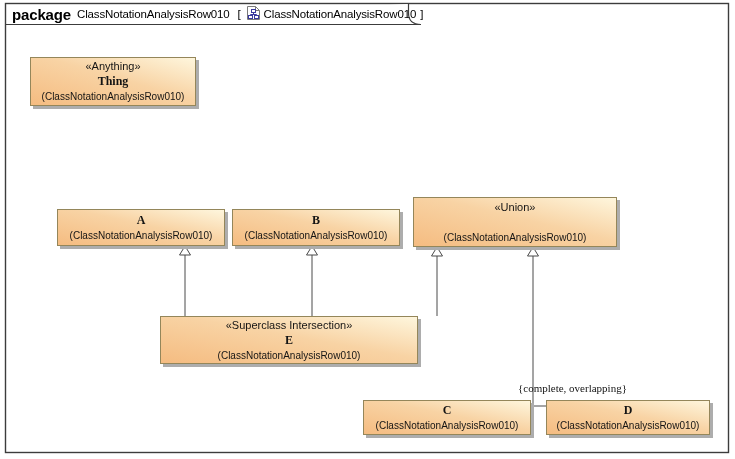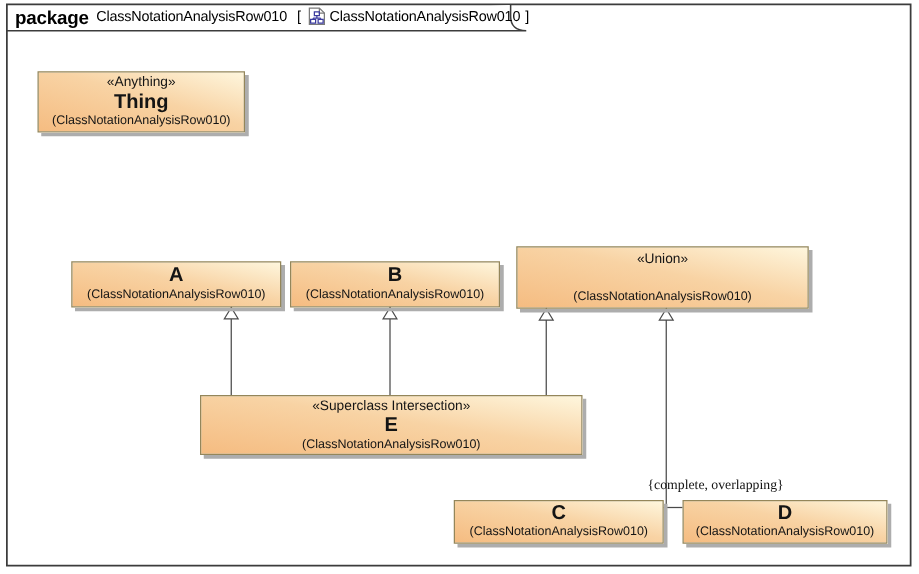--- a/index.html
+++ b/index.html
@@ -32,21 +32,21 @@
     background: linear-gradient(to bottom left, #FEF6DD 0%, #F8D3A4 45%, #F5BC81 100%);
     border: 1px solid #94865A;
     box-shadow: 3px 3px 0 #ADADAD;
     display: flex; flex-direction: column;
     align-items: center; justify-content: center;
     text-align: center;
     color: #141414;
   }
   .uml-class .row { line-height: 15px; font-size: 11px; white-space: nowrap; }
   .uml-class .stereotype { font-size: 11px; text-align: right; }
-  .uml-class .cls-name { font-weight: bold; font-size: 16px; }
+  .uml-class .cls-name { font-weight: bold; font-size: 12px; font-family: Liberation Serif, serif; }
   .uml-class .pkg { font-size: 10px; }
   .empty-name { min-height: 15px; }
 
   .constraint-label {
     position: absolute;
     left: 518px; top: 382px;
     font-size: 11px; color: #141414;
     white-space: nowrap;
     font-family: Liberation Serif, serif;
   }
@@ -111,27 +111,27 @@
   <div class="uml-class" style="left:57px; top:209px; width:168px; height:37px;">
     <div class="row cls-name">A</div>
     <div class="row pkg">(ClassNotationAnalysisRow010)</div>
   </div>
 
   <div class="uml-class" style="left:232px; top:209px; width:168px; height:37px;">
     <div class="row cls-name">B</div>
     <div class="row pkg">(ClassNotationAnalysisRow010)</div>
   </div>
 
-  <div class="uml-class" style="left:413px; top:197px; width:234px; height:50px;">
+  <div class="uml-class" style="left:413px; top:197px; width:204px; height:50px;">
     <div class="row stereotype">«Union»</div>
     <div class="row cls-name empty-name"></div>
     <div class="row pkg">(ClassNotationAnalysisRow010)</div>
   </div>
 
-  <div class="uml-class" style="left:160px; top:316px; width:306px; height:48px;">
+  <div class="uml-class" style="left:160px; top:316px; width:258px; height:48px;">
     <div class="row stereotype">«Superclass Intersection»</div>
     <div class="row cls-name">E</div>
     <div class="row pkg">(ClassNotationAnalysisRow010)</div>
   </div>
 
   <div class="uml-class" style="left:363px; top:400px; width:168px; height:35px;">
     <div class="row cls-name">C</div>
     <div class="row pkg">(ClassNotationAnalysisRow010)</div>
   </div>
 

